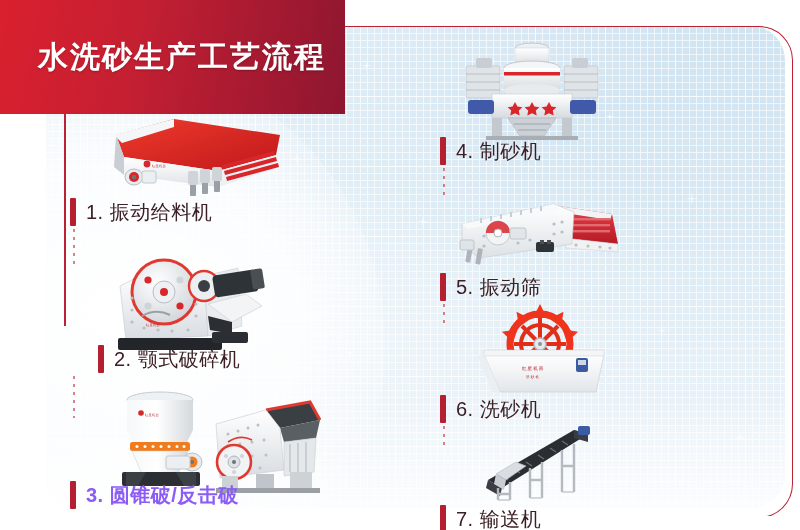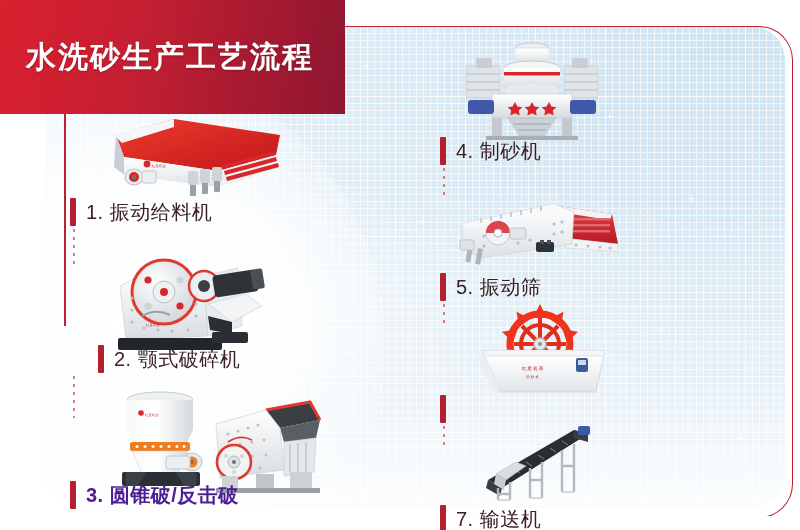--- a/index.html
+++ b/index.html
@@ -81,21 +81,21 @@
     position:absolute; left:0; top:0; width:345px; height:114px;
     background:linear-gradient(100deg,#d9202e 0%, #c41f32 40%, #8e1630 100%);
     display:flex; align-items:center;
     z-index:40;
   }
   .banner h1 {
     color:#fff;
     font-size:30px;
     font-weight:700;
     letter-spacing:2px;
-    margin-left:26px;
+    margin-left:38px;
     text-shadow:0 1px 2px rgba(0,0,0,.25);
     white-space:nowrap;
   }
 
   
   .spark { position:absolute; pointer-events:none; }
   .spark::before, .spark::after {
     content:""; position:absolute; background:#fff; border-radius:2px;
   }
   .spark::before { left:50%; top:0; width:1.4px; height:100%; transform:translateX(-50%);
@@ -114,21 +114,21 @@
     width:6px; height:28px; background:#b4202f; border-radius:1px; flex:0 0 auto;
     box-shadow:0 0 0 0 rgba(0,0,0,0);
   }
   .label-text {
     margin-left:10px;
     font-size:20px;
     color:#3b2026;
     letter-spacing:.5px;
     white-space:nowrap;
   }
-  .label-text.bold { font-weight:700; color:#4c1d95;text-align:center; }
+  .label-text.bold { font-weight:700; color:#8b5cf6;text-align:center; }
 
   
   .dots {
     position:absolute; left:2.5px; width:2px;
     background-image:linear-gradient(to bottom,#b4202f 0 3px, rgba(0,0,0,0) 3px 8px);
     background-size:2px 8px;
     opacity:.55;
   }
 
   .imgbox { position:relative; }
@@ -580,20 +580,21 @@
           <polygon points="6,54 22,92 14,92 0,56" fill="#eceff1"></polygon>
 
           <rect x="98" y="58" width="12" height="14" rx="2" fill="#3a5ba0"></rect>
           <rect x="100" y="60" width="8" height="5" fill="#cfd8ea"></rect>
           <text class="wm" x="44" y="70" style="font-size:4.6px;letter-spacing:1px;">红星机器</text>
           <text x="48" y="78" style="font-size:3.4px;fill:#b4202f;letter-spacing:1.4px;font-family:'Liberation Sans',sans-serif;">洗砂机</text>
         </svg>
       </div>
       <div class="label-row" style="position:absolute;left:0;top:96px;">
         <div class="tick"></div>
+        <div class="label-text">6. 洗砂机</div>
       </div>
       <div class="dots" style="top:128px;height:24px;"></div>
     </div>
 
     <div class="item" style="height:110px;">
       <div class="imgbox" style="position:absolute;left:38px;top:0;">
         <svg width="124" height="84" viewBox="0 0 124 84">
 
           <polygon points="10,62 96,12 110,16 24,70" fill="#2a2d31"></polygon>
           <polygon points="10,62 24,70 22,78 8,70" fill="#3a3e43"></polygon>

